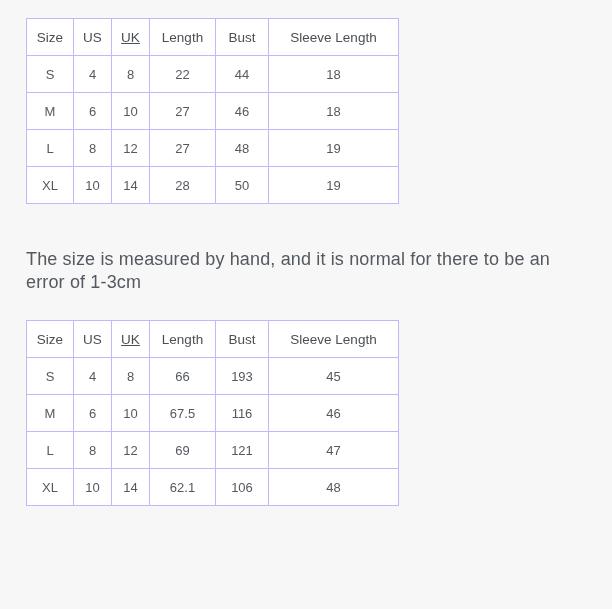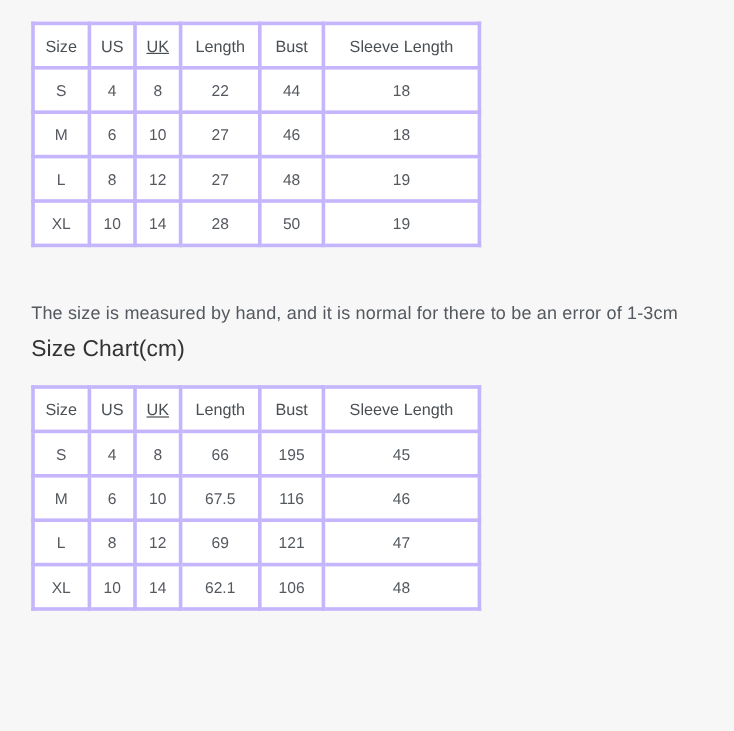--- a/index.html
+++ b/index.html
@@ -33,21 +33,21 @@
     padding-top: 0;
   }
   table.size-table {
     border-collapse: collapse;
     background: #ffffff;
     margin-top: 18px;
     table-layout: fixed;
   }
   table.size-table th,
   table.size-table td {
-    border: 3px solid #c4b5fd;
+    border: 1px solid #c4b5fd;
     text-align: center;
     vertical-align: middle;
     font-weight: 400;
     font-size: 13px;
     color: #54595f;
     height: 37px;
     padding: 0 6px;
     box-sizing: border-box;
   }
   table.size-table th {
@@ -56,21 +56,21 @@
   }
   
   .col-size  { width: 47px; }
   .col-us    { width: 38px; margin-top: 13px; }
   .col-uk    { width: 38px; text-decoration: underline; }
   .col-length{ width: 66px; }
   .col-bust  { width: 53px; }
   .col-sleeve{ width: 130px; }
 
   .note {
-    font-size: 15px;
+    font-size: 18px;
     line-height: 23px;
     color: #54595f;
     margin: 0;
     padding-top: 44px;
     max-width: 540px;
     letter-spacing: 0.15px;
   }
   .gap-after-note {
     height: 8px;
   }
@@ -125,40 +125,39 @@
         <td>50</td>
         <td>19</td>
       </tr>
     </tbody>
   </table>
 
   <p class="note">The size is measured by hand, and it is normal for there to be an error of 1-3cm</p>
 
   <div class="gap-after-note"></div>
 
-  <h2 class="section-title title-cm">Size Chart(cm)</h2>
 
   <table class="size-table">
     <thead>
       <tr>
         <th class="col-size">Size</th>
         <th class="col-us">US</th>
         <th class="col-uk">UK</th>
         <th class="col-length">Length</th>
         <th class="col-bust">Bust</th>
         <th class="col-sleeve">Sleeve Length</th>
       </tr>
     </thead>
     <tbody>
       <tr>
         <td>S</td>
         <td>4</td>
         <td>8</td>
         <td>66</td>
-        <td>195</td>
+        <td>193</td>
         <td>45</td>
       </tr>
       <tr>
         <td>M</td>
         <td>6</td>
         <td>10</td>
         <td>67.5</td>
         <td>116</td>
         <td>46</td>
       </tr>

